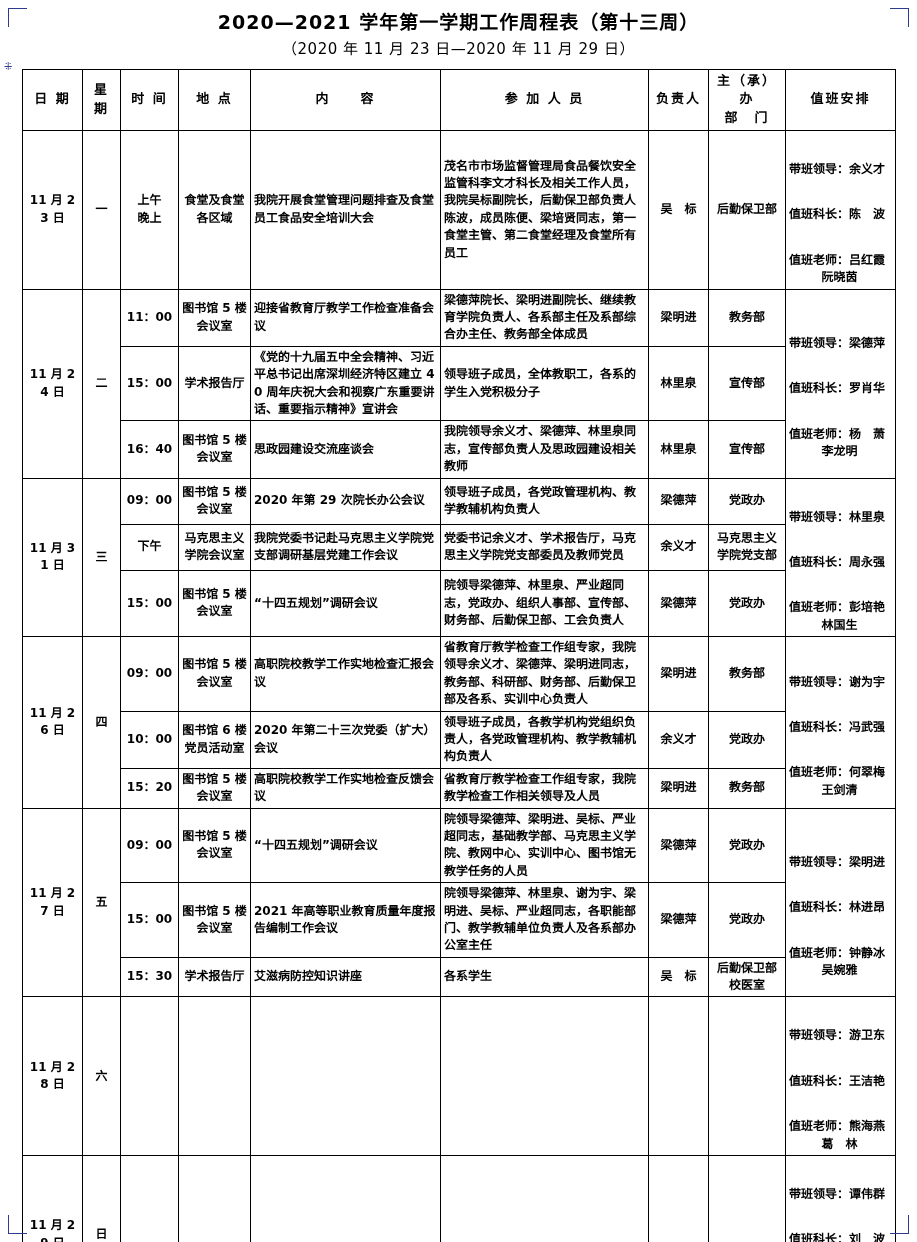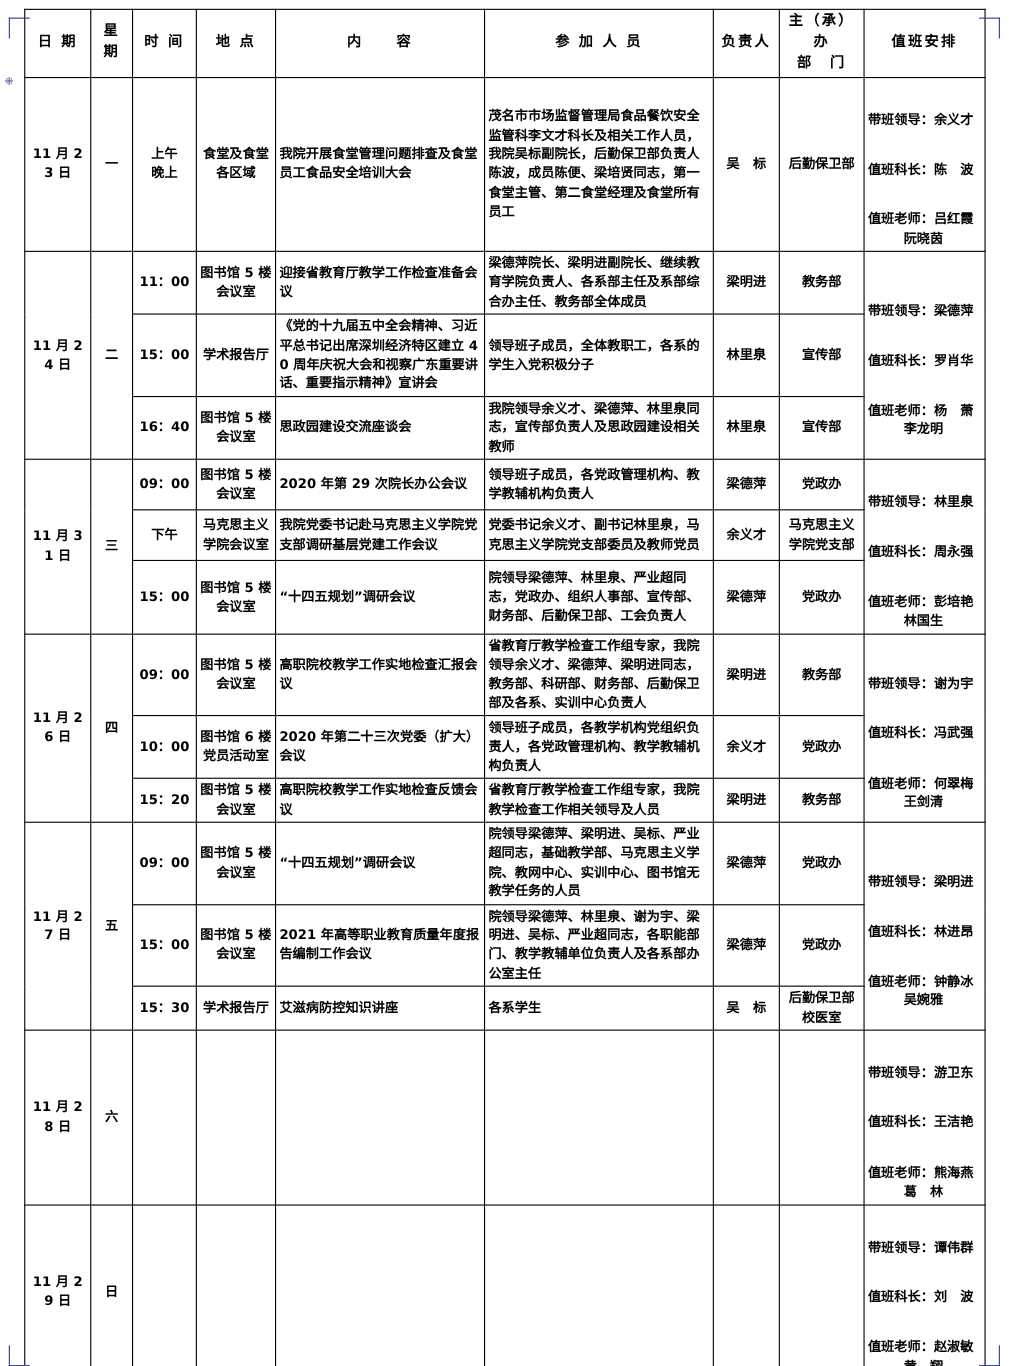--- a/index.html
+++ b/index.html
@@ -127,20 +127,24 @@
 
 <div class="page">
 
   <span class="crop tl"></span>
   <span class="crop tr"></span>
   <span class="crop bl"></span>
   <span class="crop br"></span>
 
   <span class="para-mark">⁜</span>
 
+  <div class="title-block">
+    <div class="doc-title">2020—2021 学年第一学期工作周程表（第十三周）</div>
+    <div class="doc-subtitle">（2020 年 11 月 23 日—2020 年 11 月 29 日）</div>
+  </div>
 
   <div class="table-wrap">
     <table class="sched">
       <colgroup>
         <col style="width:60px">
         <col style="width:38px">
         <col style="width:58px">
         <col style="width:72px">
         <col style="width:190px">
         <col style="width:208px">
@@ -226,21 +230,21 @@
               <div class="duty-line">带班领导：林里泉</div>
               <div class="duty-line">值班科长：周永强</div>
               <div class="duty-line">值班老师：彭培艳</div>
               <span class="duty-extra">林国生</span>
             </td>
           </tr>
           <tr>
             <td class="c-time">下午</td>
             <td class="c-place">马克思主义学院会议室</td>
             <td class="c-content">我院党委书记赴马克思主义学院党支部调研基层党建工作会议</td>
-            <td class="c-people">党委书记余义才、副书记林里泉，马克思主义学院党支部委员及教师党员</td>
+            <td class="c-people">党委书记余义才、学术报告厅，马克思主义学院党支部委员及教师党员</td>
             <td class="c-owner">余义才</td>
             <td class="c-dept">马克思主义学院党支部</td>
           </tr>
           <tr>
             <td class="c-time">15：00</td>
             <td class="c-place">图书馆 5 楼会议室</td>
             <td class="c-content">“十四五规划”调研会议</td>
             <td class="c-people">院领导梁德萍、林里泉、严业超同志，党政办、组织人事部、宣传部、财务部、后勤保卫部、工会负责人</td>
             <td class="c-owner">梁德萍</td>
             <td class="c-dept">党政办</td>

